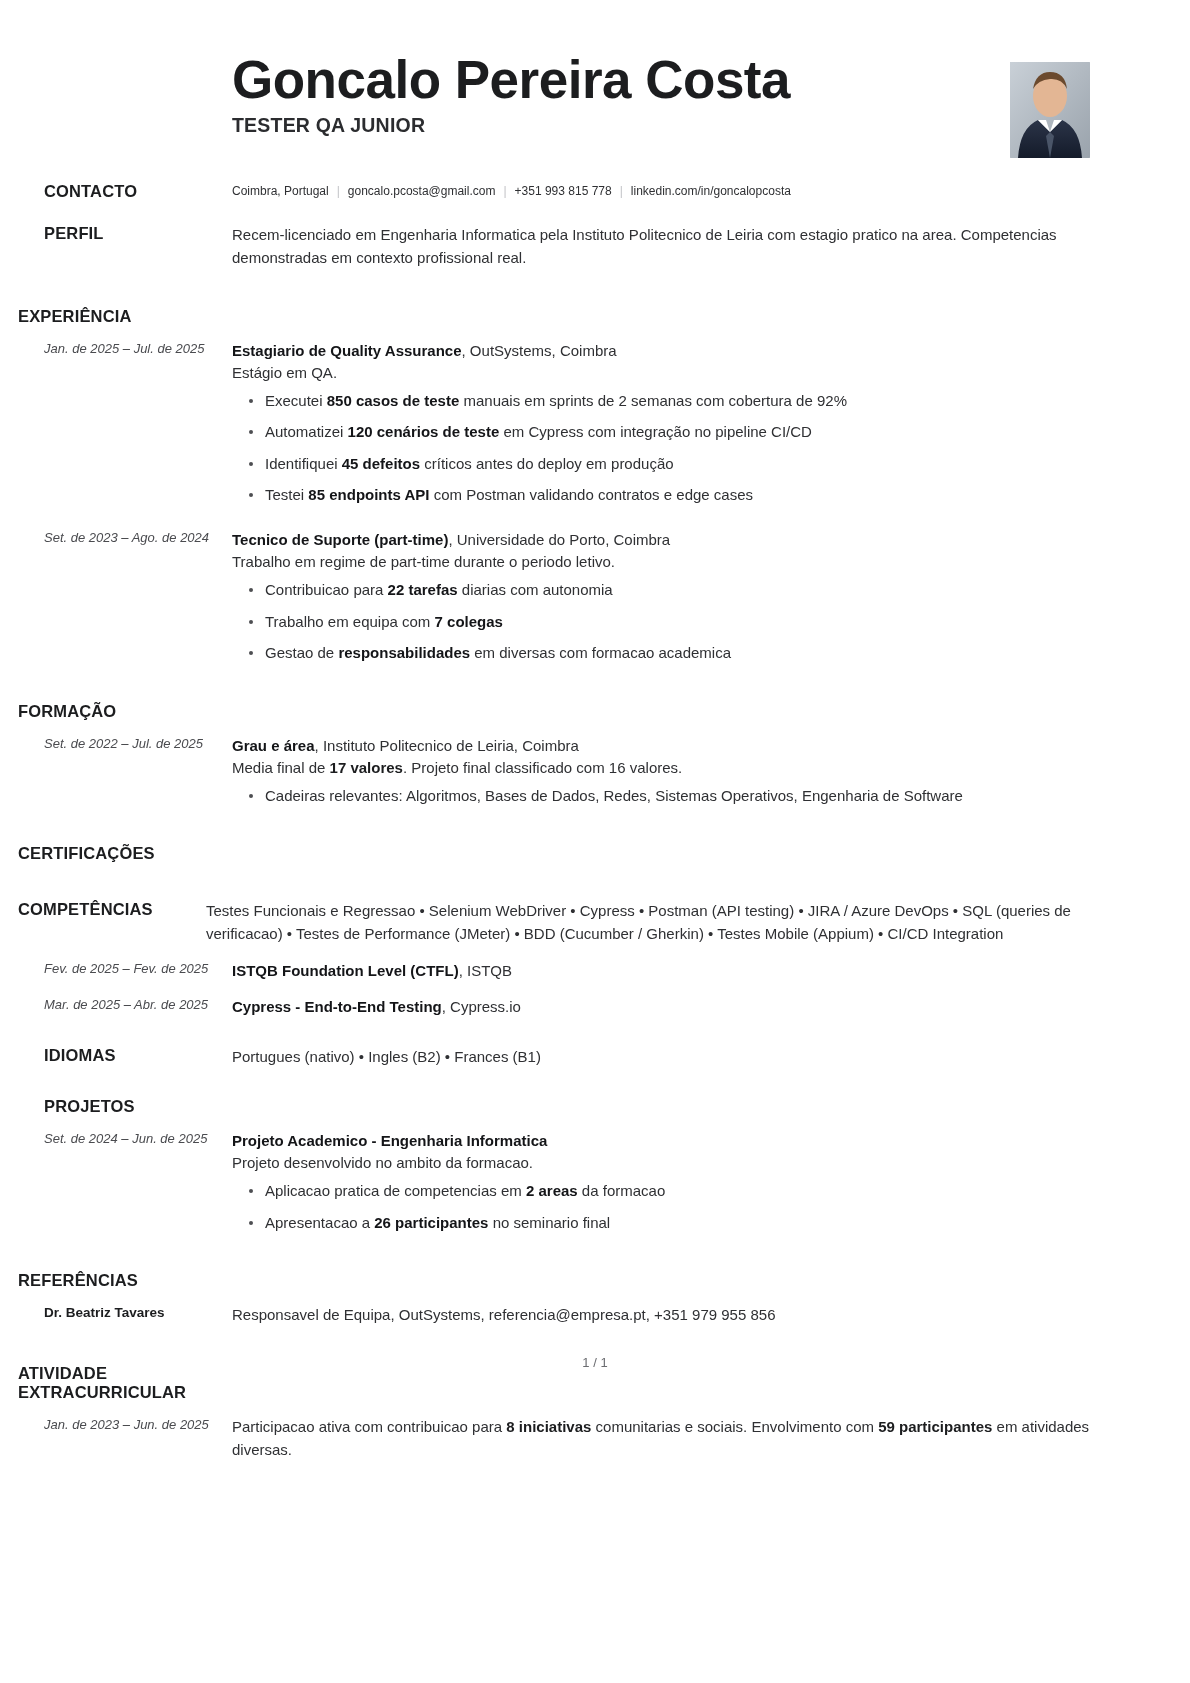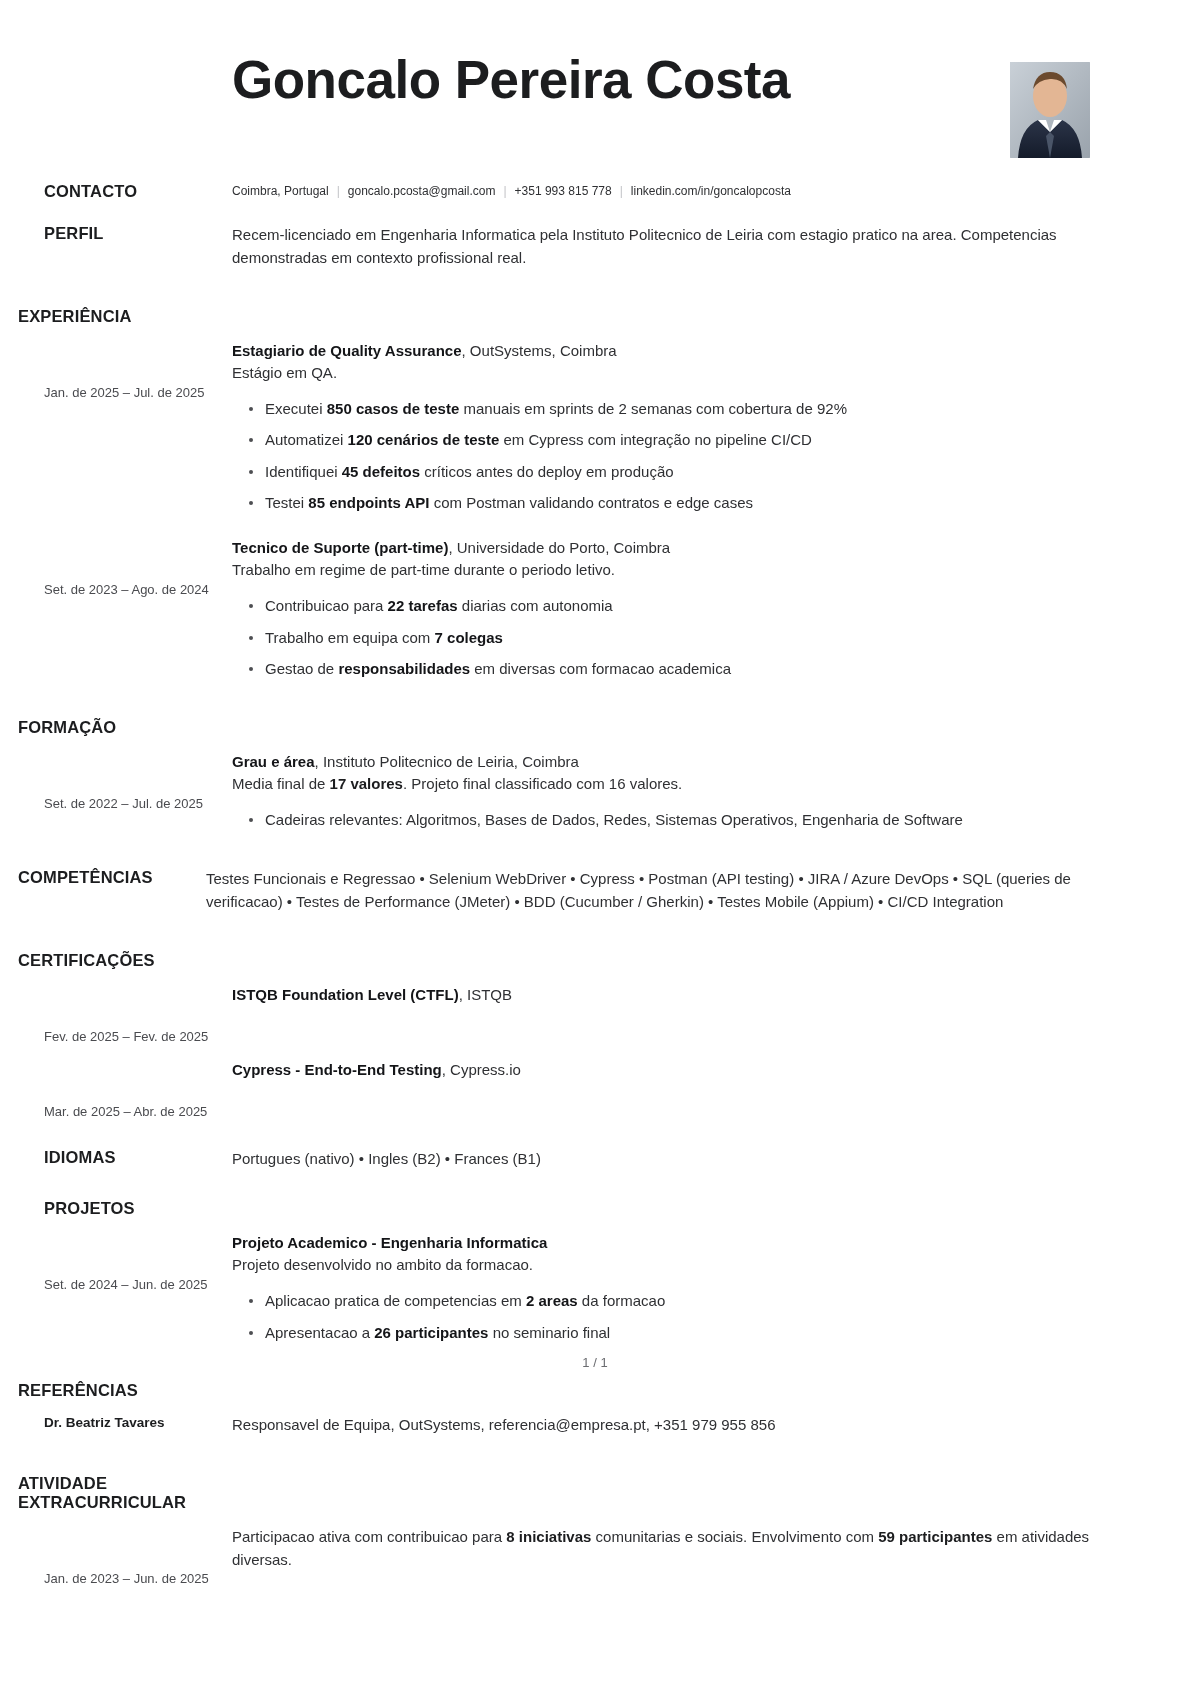--- a/index.html
+++ b/index.html
@@ -76,24 +76,24 @@
   .section-label {
     font-size: 16.5px;
     font-weight: bold;
     letter-spacing: 0.15px;
     color: #1c1d1f;
     text-transform: uppercase;
   }
 
   .daterange {
     font-size: 13px;
+    font-style: italic;
     color: #4a4b4f;
     line-height: 1.35;
     white-space: nowrap;
-    margin-top: 44px;
   }
   .refname {
     font-size: 13.5px;
     font-weight: bold;
     color: #1c1d1f;
     line-height: 1.35;
   }
 
   .body-text {
     font-size: 15px;
@@ -102,21 +102,21 @@
   }
   .body-text b, .body-text strong { color: #1c1d1f; font-weight: bold; }
   .entry-title {
     font-size: 15px;
     line-height: 1.5;
     color: #2f3033;
   }
   .entry-title b { font-weight: bold; color: #141518; }
 
   ul.bullets {
-    margin: 13px 0 0 0;
+    margin: 5px 0 0 0;
     padding: 0 0 0 33px;
     list-style: none;
   }
   ul.bullets li {
     position: relative;
     font-size: 15px;
     line-height: 1.5;
     color: #2f3033;
     margin-bottom: 9px;
   }
@@ -164,20 +164,21 @@
   }
 </style>
 </head>
 <body>
 
 <div class="page">
 
   <div class="header">
     <div class="header-text">
       <h1 class="name">Goncalo Pereira Costa</h1>
+      <div class="role">TESTER QA JUNIOR</div>
     </div>
     <div class="photo">
       <svg viewBox="0 0 80 96" preserveAspectRatio="xMidYMid slice">
         <defs>
           <linearGradient id="bg" x1="0" y1="0" x2="1" y2="1">
             <stop offset="0%" stop-color="#c9d0d7"></stop>
             <stop offset="100%" stop-color="#9aa3ac"></stop>
           </linearGradient>
           <linearGradient id="suit" x1="0" y1="0" x2="0" y2="1">
             <stop offset="0%" stop-color="#2b3448"></stop>
@@ -276,32 +277,32 @@
         <span>Media final de </span><b>17 valores</b><span>. Projeto final classificado com 16 valores.</span>
       </div>
       <ul class="bullets">
         <li><span>Cadeiras relevantes: Algoritmos, Bases de Dados, Redes, Sistemas Operativos, Engenharia de Software</span></li>
       </ul>
     </div>
   </div>
 
   <div class="row gap-sec">
     <div class="col-left">
+      <div class="section-label">CERTIFICAÇÕES</div>
+    </div>
+    <div class="col-right"></div>
+  </div>
+
+  <div class="row gap-sec">
+    <div class="col-left">
       <div class="section-label">COMPETÊNCIAS</div>
     </div>
     <div class="col-right">
       <div class="body-text">Testes Funcionais e Regressao • Selenium WebDriver • Cypress • Postman (API testing) • JIRA / Azure DevOps • SQL (queries de verificacao) • Testes de Performance (JMeter) • BDD (Cucumber / Gherkin) • Testes Mobile (Appium) • CI/CD Integration</div>
     </div>
-  </div>
-
-  <div class="row gap-sec">
-    <div class="col-left">
-      <div class="section-label">CERTIFICAÇÕES</div>
-    </div>
-    <div class="col-right"></div>
   </div>
 
   <div class="row gap-head">
     <div class="col-left">
       <div class="daterange">Fev. de 2025 – Fev. de 2025</div>
     </div>
     <div class="col-right">
       <div class="entry-title">
         <b>ISTQB Foundation Level (CTFL)</b><span>, ISTQB</span>
       </div>

